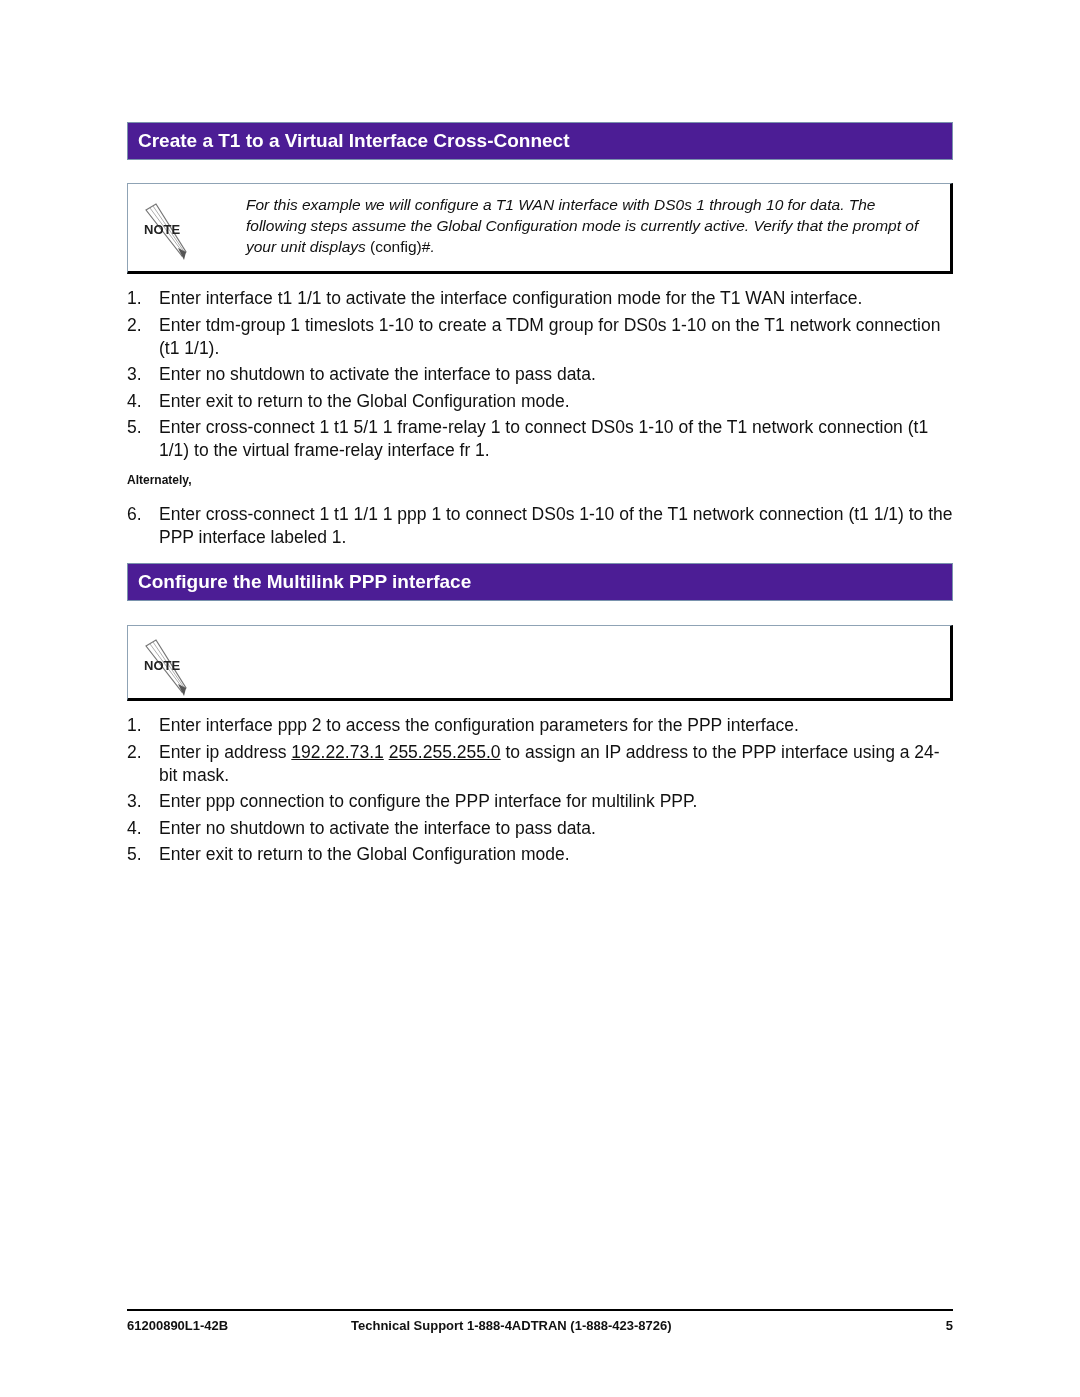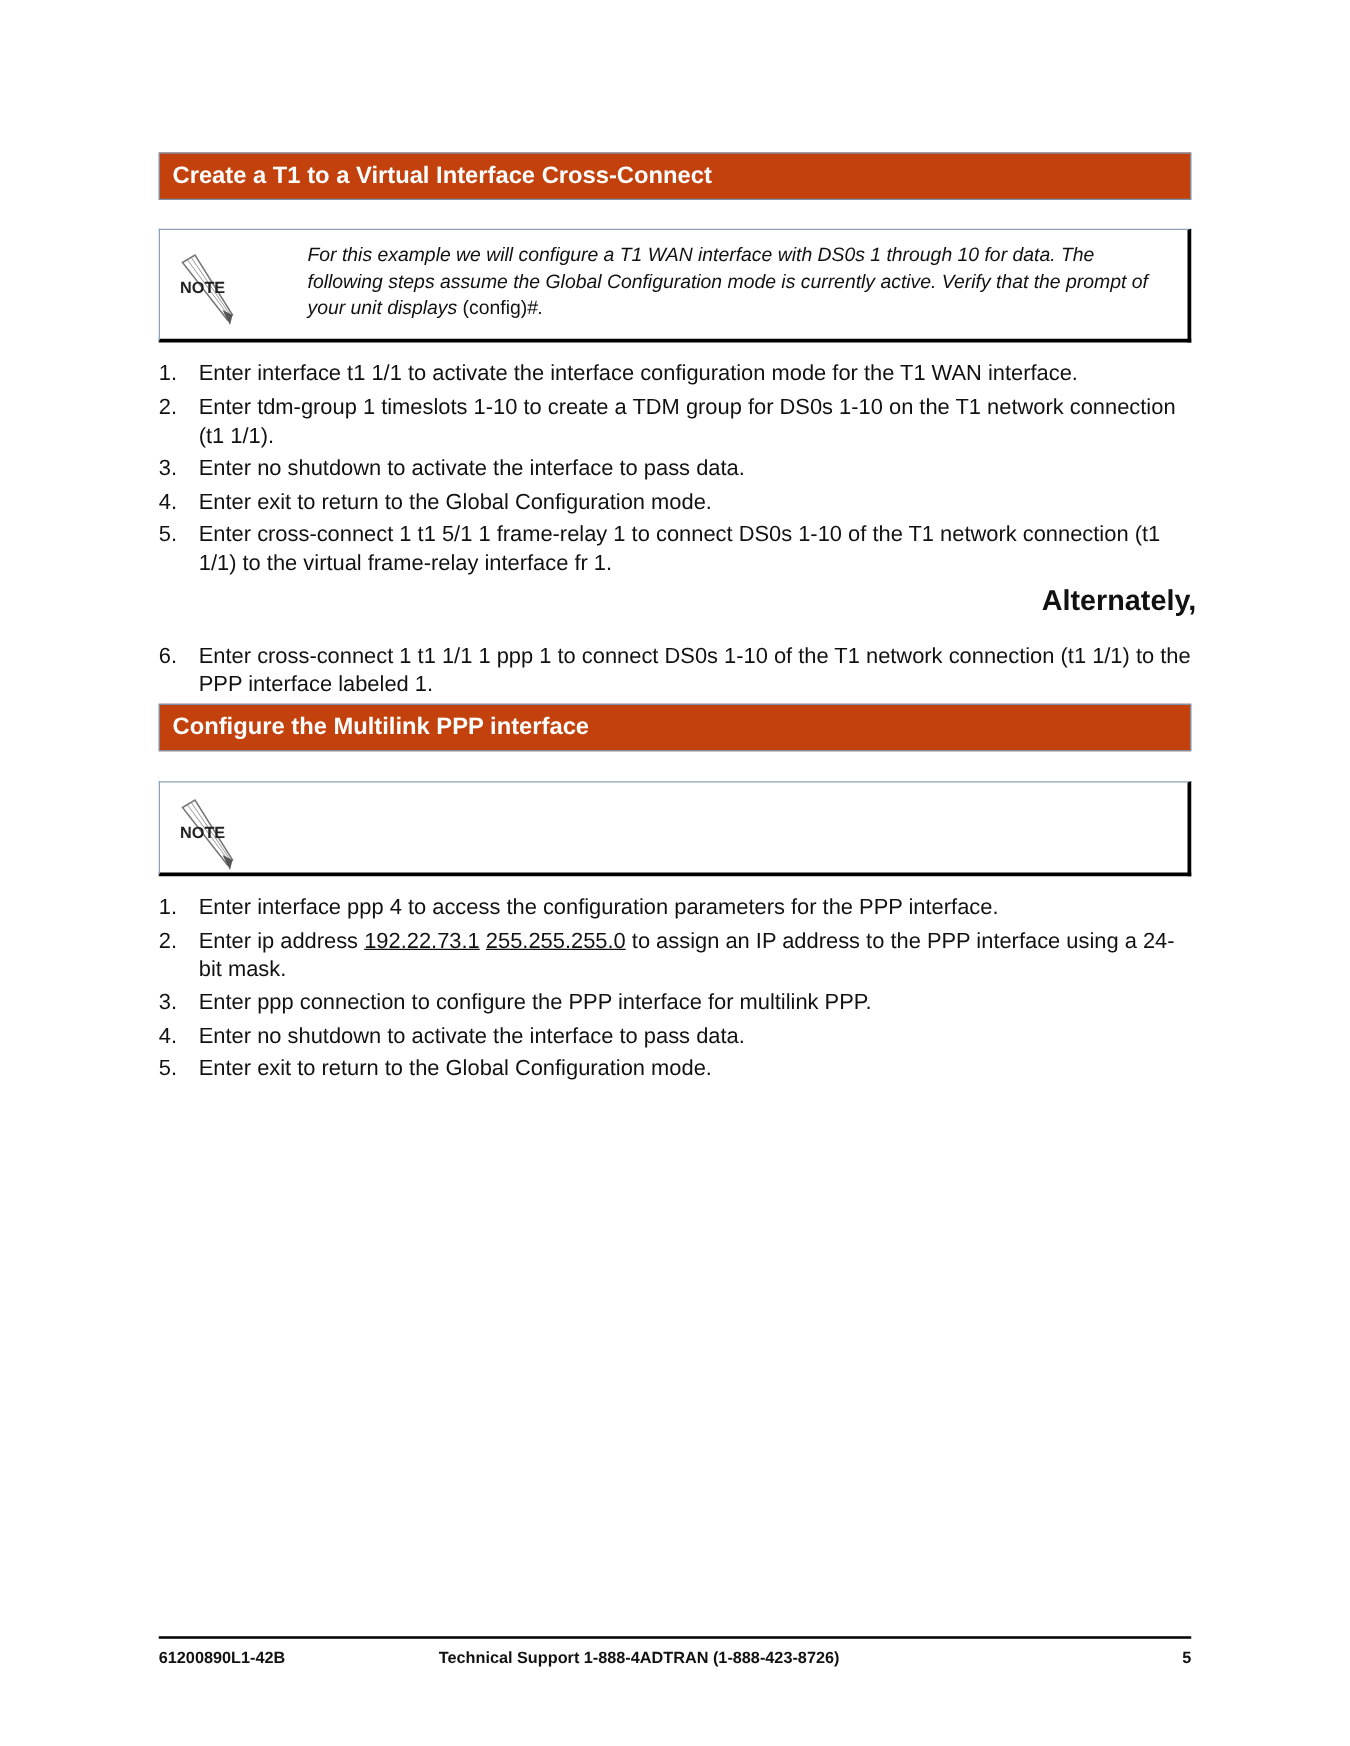--- a/index.html
+++ b/index.html
@@ -1,36 +1,36 @@
 <!DOCTYPE html>
 <html><head>
   <meta charset="utf-8">
   <style>
     html, body { margin: 0; padding: 0; background: #ffffff; }
     body { width: 1080px; height: 1397px; position: relative; font-family: "Liberation Sans", sans-serif; color: #111; }
     .section-bar {
       position: absolute; left: 127px; width: 826px; height: 38px;
-      background: #c2410c; border: 1px solid #7a93ad; box-sizing: border-box;
+      background: #4c1d95; border: 1px solid #7a93ad; box-sizing: border-box;
       color: #fff; font-weight: bold; font-size: 19px; line-height: 36px; padding-left: 10px;
     }
     .note-box {
       position: absolute; left: 127px; width: 826px; box-sizing: border-box;
       border-top: 1px solid #8fa3b5; border-left: 1px solid #8fa3b5;
       border-right: 3px solid #000; border-bottom: 3px solid #000;
       background: #fff;
     }
     .note-icon { position: absolute; left: 12px; width: 50px; height: 60px; }
     .note-text {
       position: absolute; left: 118px; right: 12px; font-style: italic; font-size: 15.5px; line-height: 21px; color: #111;
     }
     .note-text b { font-style: normal; }
     .steps { position: absolute; left: 127px; width: 830px; font-size: 17.5px; line-height: 23px; }
     .step { position: relative; padding-left: 32px; margin-bottom: 3.5px; }
     .step .num { position: absolute; left: 0; top: 0; }
-    .sub-head { font-weight: bold; font-size: 23px; margin: 7px 0 21px 0; text-align: right; }
+    .sub-head { font-weight: bold; font-size: 12px; margin: 7px 0 11px 0; }
     b { font-weight: normal; }
     u { text-decoration: underline; }
     .footer-rule { position: absolute; left: 127px; width: 826px; top: 1309px; height: 0; border-top: 2px solid #000; }
     .footer { position: absolute; top: 1318px; left: 127px; width: 826px; font-weight: bold; font-size: 13px; }
     .footer .left { position: absolute; left: 0; }
     .footer .center { position: absolute; left: 224px; }
     .footer .right { position: absolute; right: 0; }
   </style>
 </head>
 <body>
@@ -68,21 +68,21 @@
   <svg class="note-icon" style="top:12px;" viewBox="0 0 50 60">
     <polygon points="6,8 16,2 46,50 42,54" fill="#fff" stroke="#777" stroke-width="1.2"></polygon>
     <line x1="10" y1="6" x2="44" y2="52" stroke="#999" stroke-width="0.8"></line>
     <line x1="13" y1="4" x2="45" y2="51" stroke="#999" stroke-width="0.8"></line>
     <polygon points="38,46 46,50 44,58" fill="#555"></polygon>
     <text x="4" y="32" font-family="Liberation Sans, sans-serif" font-size="13" font-weight="bold" fill="#222">NOTE</text>
   </svg>
 </div>
 
 <div class="steps" style="top:714px;">
-  <div class="step"><span class="num">1.</span><span>Enter </span><b>interface ppp 4</b><span> to access the configuration parameters for the PPP interface.</span></div>
+  <div class="step"><span class="num">1.</span><span>Enter </span><b>interface ppp 2</b><span> to access the configuration parameters for the PPP interface.</span></div>
   <div class="step"><span class="num">2.</span><span>Enter </span><b>ip address</b> <b><u>192.22.73.1</u></b> <b><u>255.255.255.0</u></b><span> to assign an IP address to the PPP interface using a 24-bit mask.</span></div>
   <div class="step"><span class="num">3.</span><span>Enter </span><b>ppp connection</b><span> to configure the PPP interface for multilink PPP.</span></div>
   <div class="step"><span class="num">4.</span><span>Enter </span><b>no shutdown</b><span> to activate the interface to pass data.</span></div>
   <div class="step"><span class="num">5.</span><span>Enter </span><b>exit</b><span> to return to the Global Configuration mode.</span></div>
 </div>
 
 <div class="footer-rule"></div>
 <div class="footer">
   <span class="left">61200890L1-42B</span>
   <span class="center">Technical Support 1-888-4ADTRAN (1-888-423-8726)</span>

